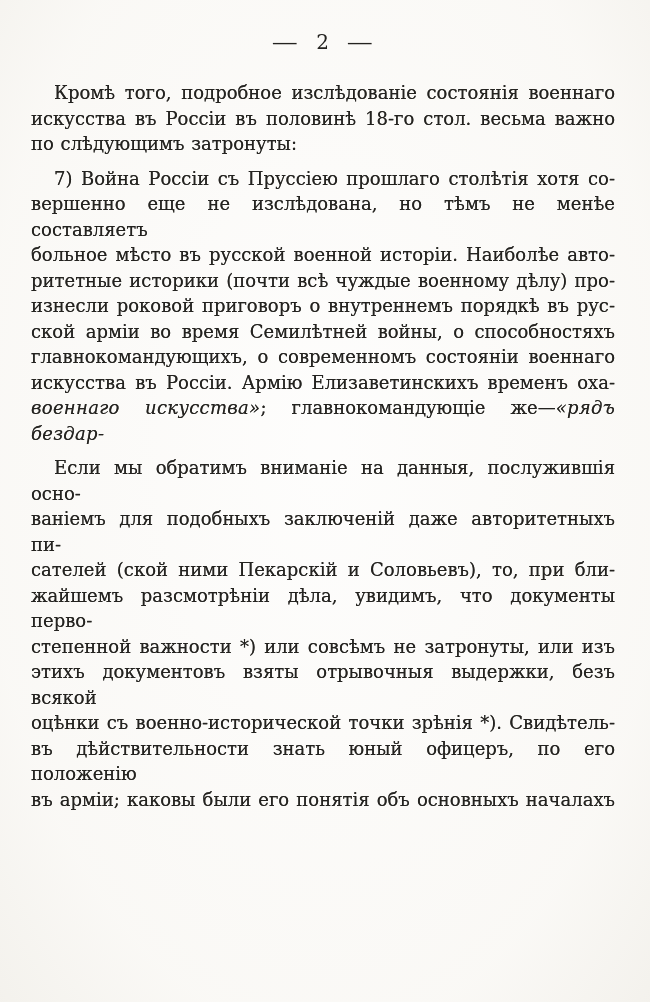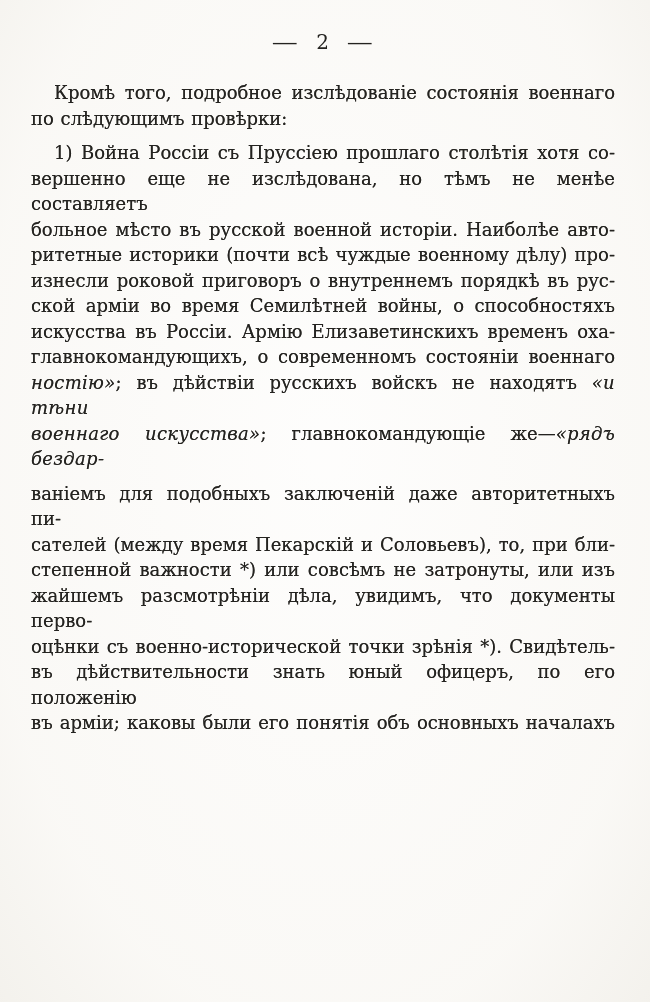--- a/index.html
+++ b/index.html
@@ -60,38 +60,40 @@
 
   <div class="header">
     <span class="dash">—</span>
     <span class="pagenum">2</span>
     <span class="dash">—</span>
   </div>
 
   <div class="body-text" id="body-root">
       <div class="para">
         <div class="line indent"><span class="seg">Кромѣ того, подробное изслѣдованіе состоянія военнаго</span></div>
-        <div class="line last"><span class="seg">по слѣдующимъ провѣрки:</span></div>
+        <div class="line"><span class="seg">искусства въ Россіи въ половинѣ 18-го стол. весьма важно</span></div>
+        <div class="line last"><span class="seg">по слѣдующимъ затронуты:</span></div>
       </div>
       <div class="para">
-        <div class="line indent"><span class="seg">1) Война Россіи съ Пруссіею прошлаго столѣтія хотя со-</span></div>
+        <div class="line indent"><span class="seg">7) Война Россіи съ Пруссіею прошлаго столѣтія хотя со-</span></div>
         <div class="line"><span class="seg">вершенно еще не изслѣдована, но тѣмъ не менѣе составляетъ</span></div>
         <div class="line"><span class="seg">больное мѣсто въ русской военной исторіи. Наиболѣе авто-</span></div>
         <div class="line"><span class="seg">ритетные историки (почти всѣ чуждые военному дѣлу) про-</span></div>
         <div class="line"><span class="seg">изнесли роковой приговоръ о внутреннемъ порядкѣ въ рус-</span></div>
         <div class="line"><span class="seg">ской арміи во время Семилѣтней войны, о способностяхъ</span></div>
+        <div class="line"><span class="seg">главнокомандующихъ, о современномъ состояніи военнаго</span></div>
         <div class="line"><span class="seg">искусства въ Россіи. Армію Елизаветинскихъ временъ оха-</span></div>
-        <div class="line"><span class="seg">главнокомандующихъ, о современномъ состояніи военнаго</span></div>
-        <div class="line"><span class="seg it">ностію»</span><span class="seg">; въ дѣйствіи русскихъ войскъ не находятъ </span><span class="seg it">«и тѣни</span></div>
         <div class="line"><span class="seg it">военнаго искусства»</span><span class="seg">; главнокомандующіе же—</span><span class="seg it">«рядъ бездар-</span></div>
       </div>
       <div class="para">
+        <div class="line indent"><span class="seg">Если мы обратимъ вниманіе на данныя, послужившія осно-</span></div>
         <div class="line"><span class="seg">ваніемъ для подобныхъ заключеній даже авторитетныхъ пи-</span></div>
-        <div class="line"><span class="seg">сателей (между время Пекарскій и Соловьевъ), то, при бли-</span></div>
+        <div class="line"><span class="seg">сателей (ской ними Пекарскій и Соловьевъ), то, при бли-</span></div>
+        <div class="line"><span class="seg">жайшемъ разсмотрѣніи дѣла, увидимъ, что документы перво-</span></div>
         <div class="line"><span class="seg">степенной важности *) или совсѣмъ не затронуты, или изъ</span></div>
-        <div class="line"><span class="seg">жайшемъ разсмотрѣніи дѣла, увидимъ, что документы перво-</span></div>
+        <div class="line"><span class="seg">этихъ документовъ взяты отрывочныя выдержки, безъ всякой</span></div>
         <div class="line"><span class="seg">оцѣнки съ военно-исторической точки зрѣнія *). Свидѣтель-</span></div>
         <div class="line"><span class="seg">въ дѣйствительности знать юный офицеръ, по его положенію</span></div>
         <div class="line"><span class="seg">въ арміи; каковы были его понятія объ основныхъ началахъ</span></div>
       </div>
     </div>
 
 </div>
 
 </body></html>

